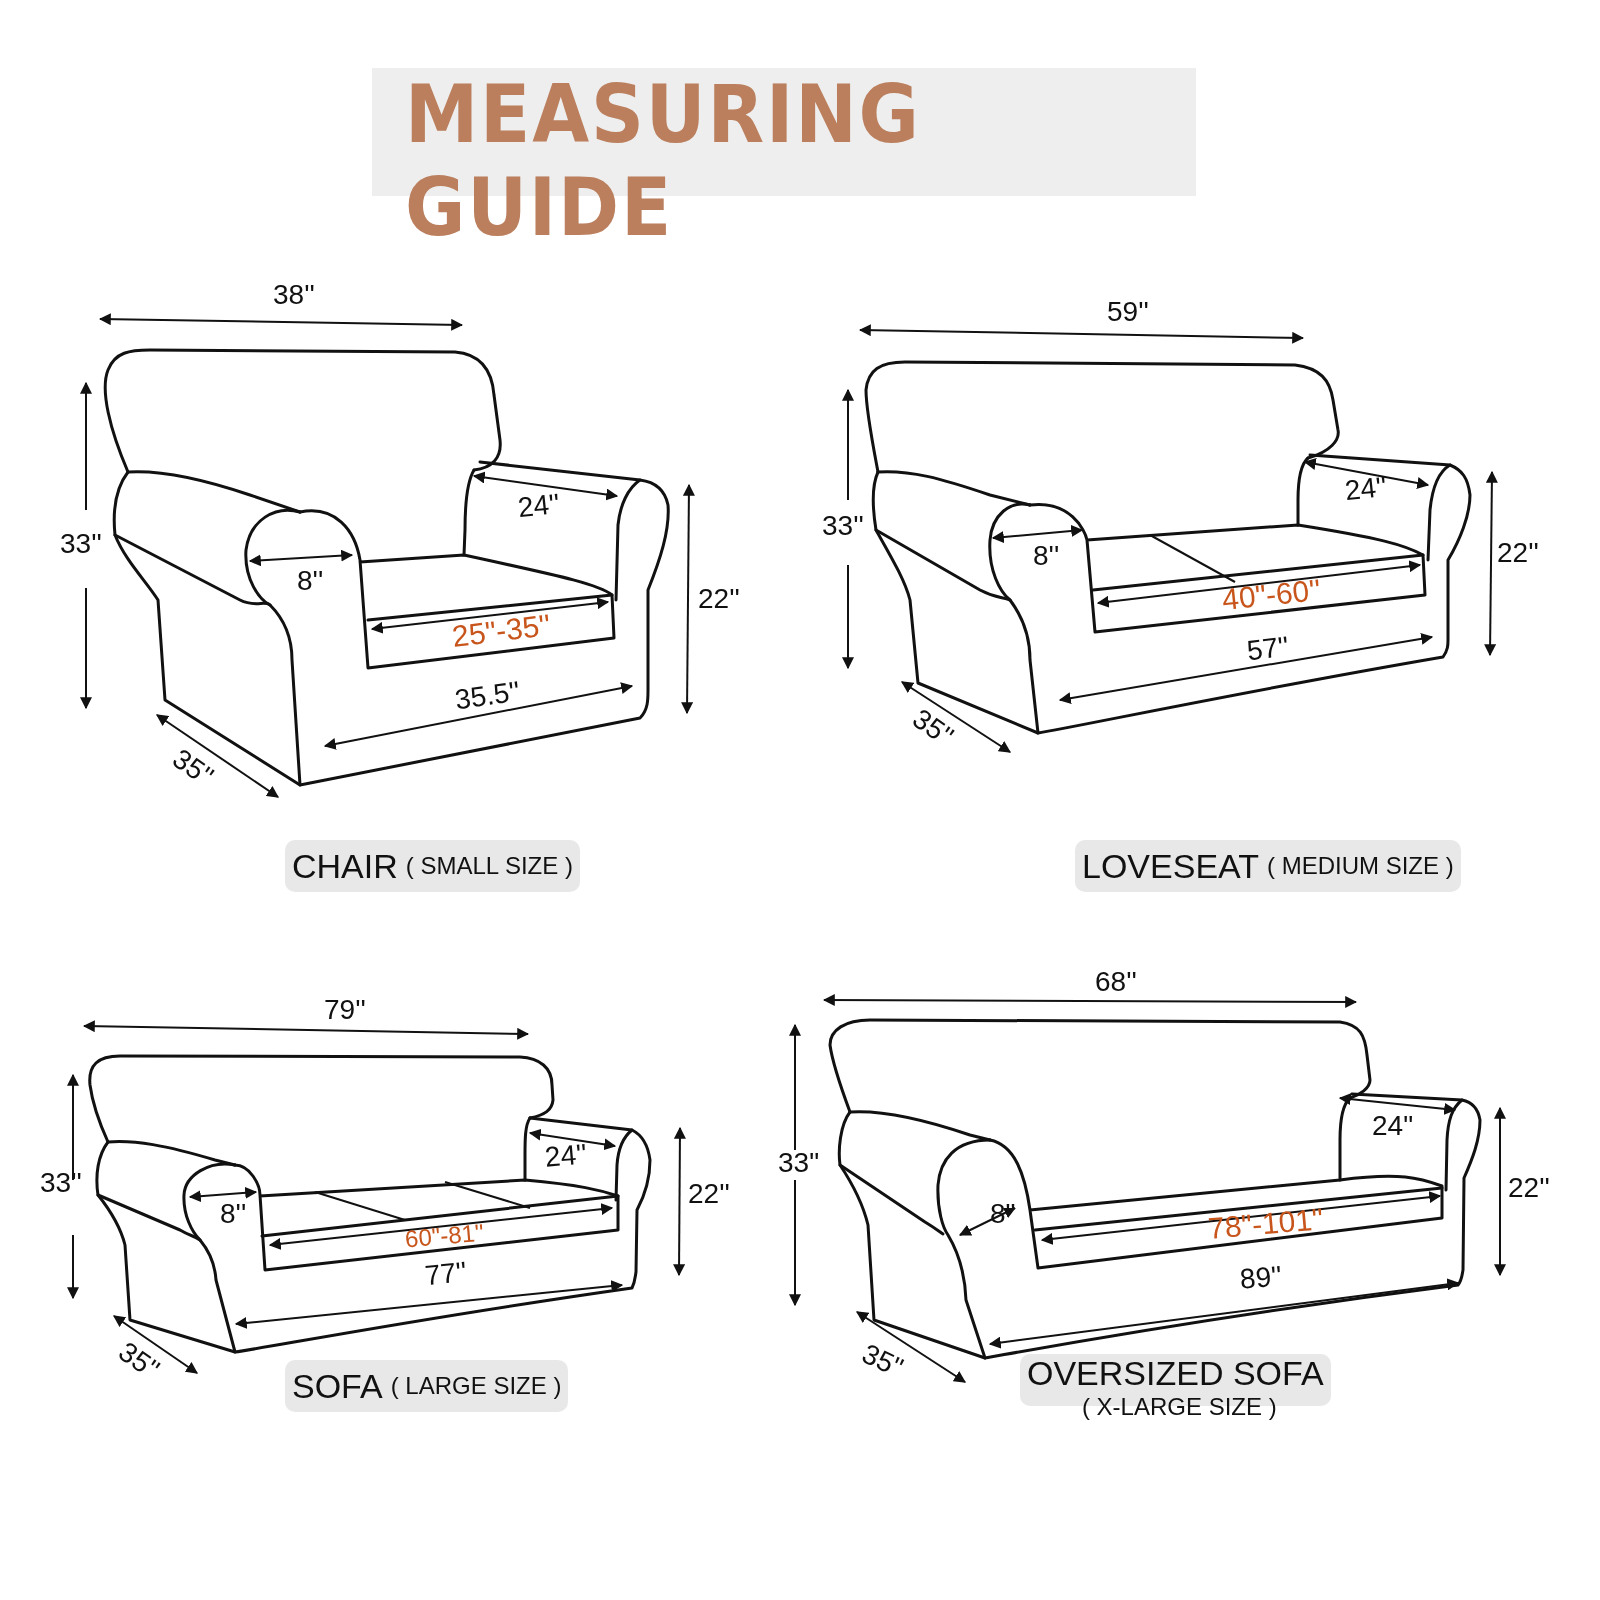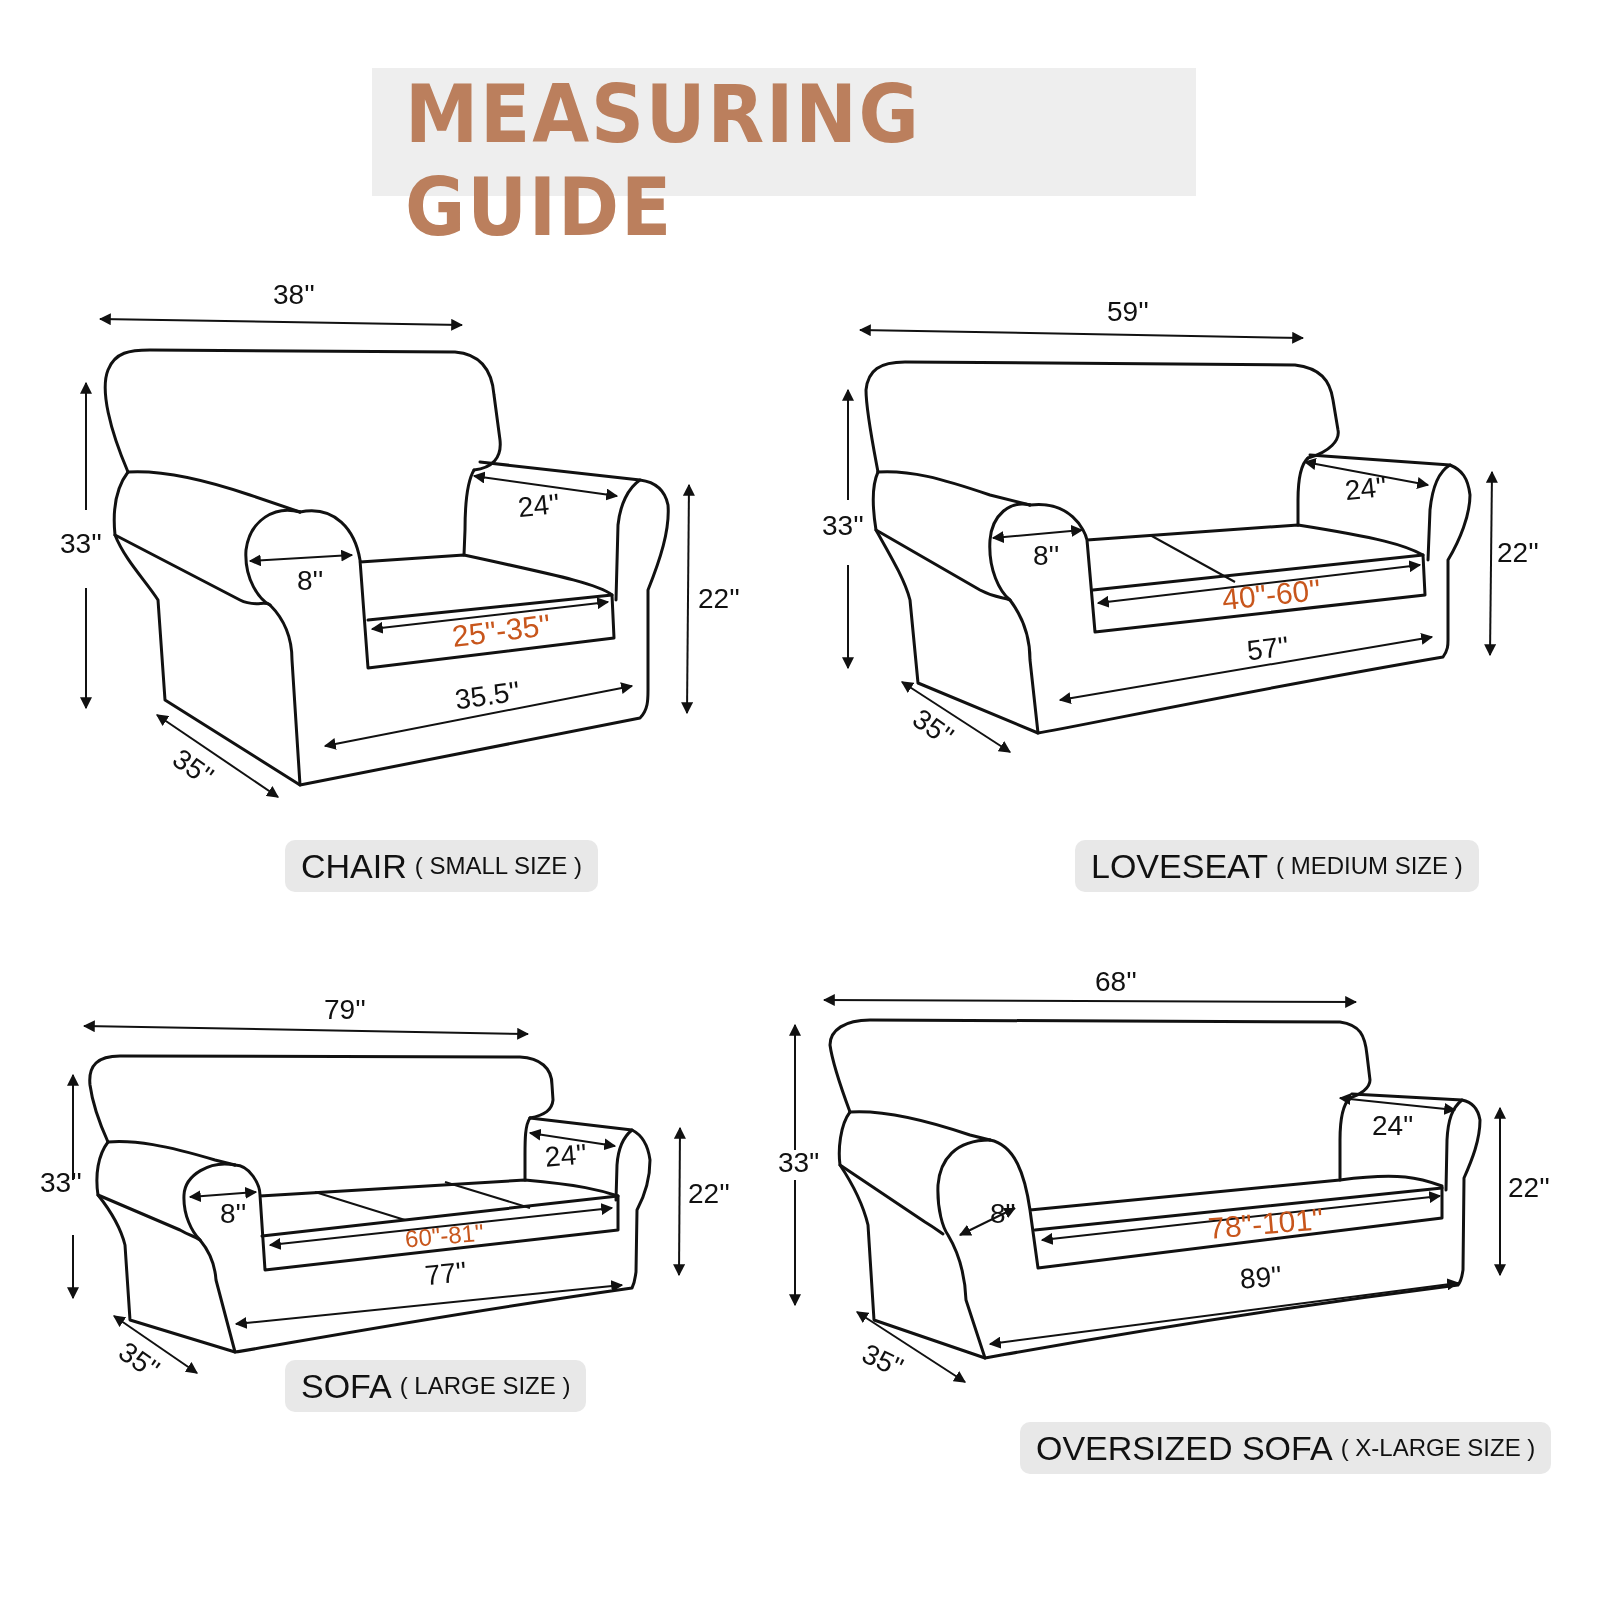--- a/index.html
+++ b/index.html
@@ -6,21 +6,21 @@
   body{width:1600px;height:1600px;position:relative;overflow:hidden;font-family:"Liberation Sans",sans-serif;}
   .title-box{position:absolute;left:372px;top:68px;width:824px;height:128px;background:#eeeeee;display:flex;align-items:flex-start;justify-content:center;}
   .title-text{font-family:"DejaVu Sans",sans-serif;font-weight:bold;font-size:80px;color:#bb7f5d;letter-spacing:2px;transform:scaleX(0.92);}
   svg.art{position:absolute;left:0;top:0;width:1600px;height:1600px;}
   .outline{fill:none;stroke:#111;stroke-width:3;stroke-linejoin:round;stroke-linecap:round;}
   .thin{fill:none;stroke:#111;stroke-width:2;}
   .arrow{stroke:#111;stroke-width:2;fill:none;}
   .dim{position:absolute;font-family:"Liberation Sans",sans-serif;font-size:28px;color:#111;white-space:nowrap;transform-origin:center center;}
   .dim.orange{color:#c8561c;font-size:30px;}
   .dim.orange.small{font-size:24px;}
-  .label{position:absolute;background:#e8e8e8;border-radius:10px;height:52px;display:flex;align-items:center;padding:0 16px;}
+  .label{position:absolute;background:#e8e8e8;border-radius:10px;height:52px;display:flex;align-items:center;padding:0 7px;}
   .label .main{font-size:34px;color:#111;font-family:"Liberation Sans",sans-serif;}
   .label .sub{font-size:24px;color:#111;margin-left:8px;font-family:"Liberation Sans",sans-serif;}
 </style>
 </head>
 <body>
 
 <div class="title-box">
   <span class="title-text">MEASURING GUIDE</span>
 </div>
 
@@ -160,16 +160,16 @@
   <span class="sub">( SMALL SIZE )</span>
 </div>
 <div class="label" style="left:1075px;top:840px;">
   <span class="main">LOVESEAT</span>
   <span class="sub">( MEDIUM SIZE )</span>
 </div>
 <div class="label" style="left:285px;top:1360px;">
   <span class="main">SOFA</span>
   <span class="sub">( LARGE  SIZE )</span>
 </div>
-<div class="label" style="left:1020px;top:1422px;">
+<div class="label" style="left:1020px;top:1354px;flex-direction:column;">
   <span class="main">OVERSIZED SOFA</span>
   <span class="sub">( X-LARGE  SIZE )</span>
 </div>
 
 </body></html>

